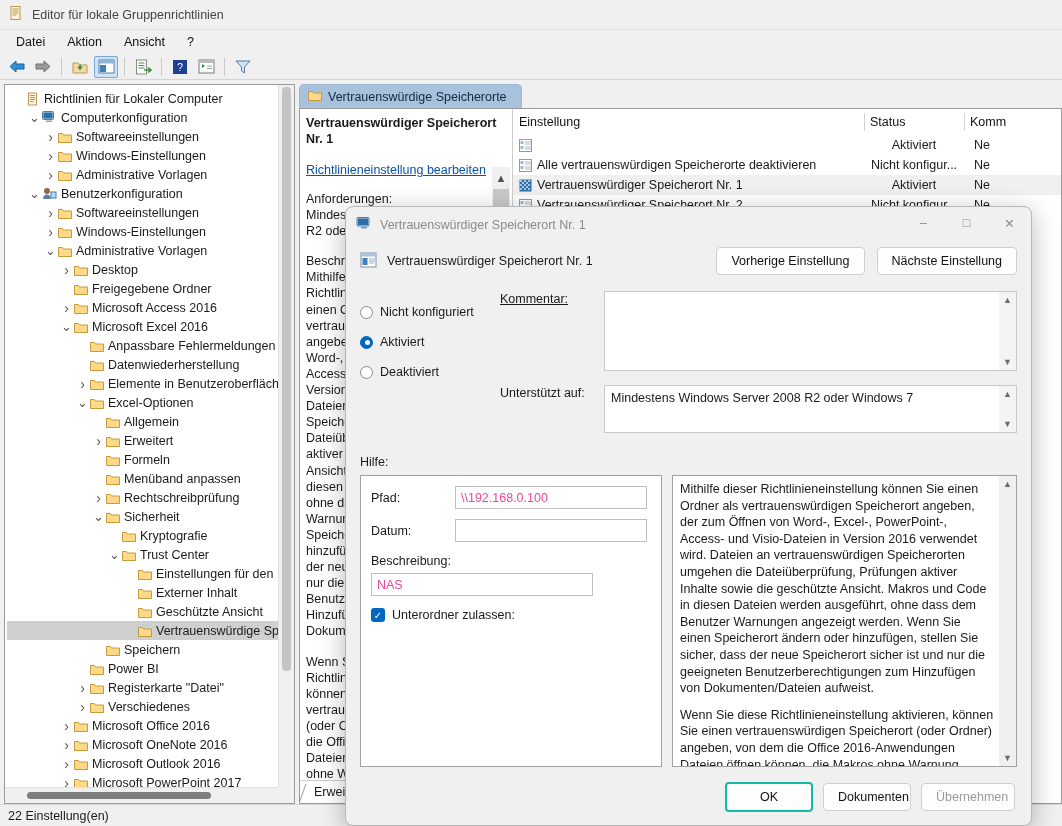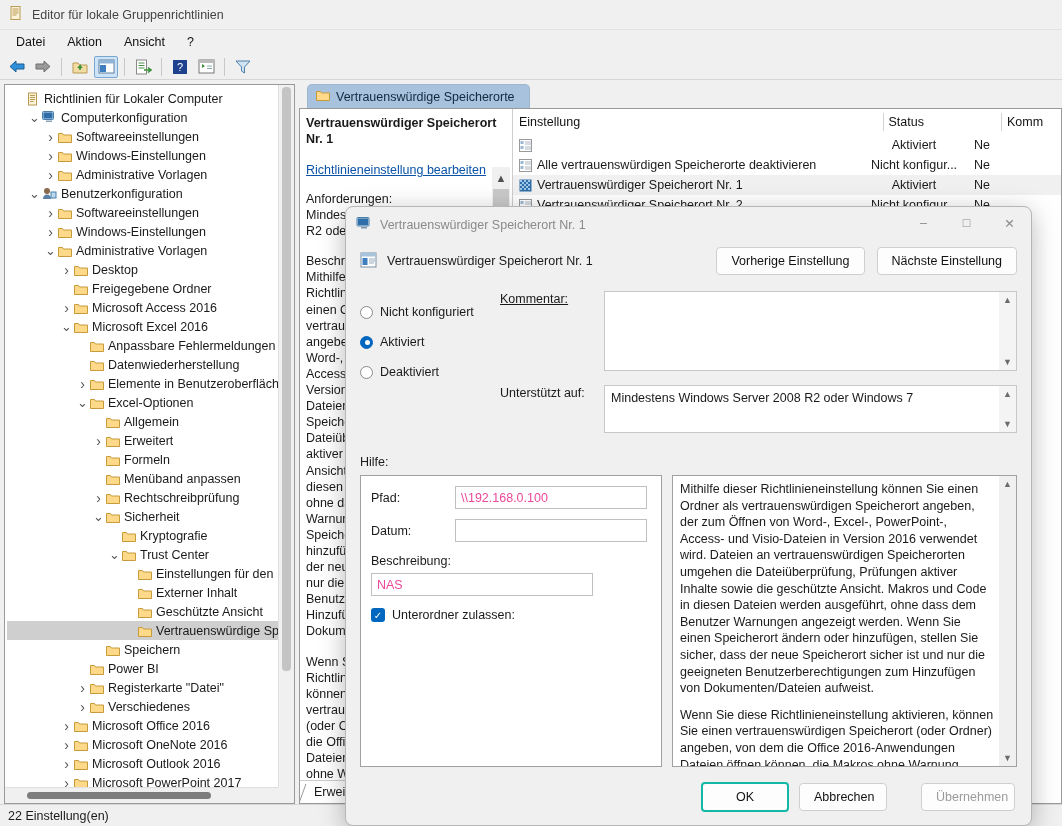--- a/index.html
+++ b/index.html
@@ -51,40 +51,40 @@
   .vsb { position:absolute; top:0; right:0; bottom:16px; width:16px; background:#f0f0f0; border-left:1px solid #e0e0e0;}
   .vsb .thumb { position:absolute; left:3px; right:3px; top:2px; height:584px; background:#c4c4c4; border-radius:4px; }
   .hsb { position:absolute; left:0; right:16px; bottom:0; height:16px; background:#f0f0f0; border-top:1px solid #e0e0e0;}
   .hsb .thumb { position:absolute; top:4px; bottom:4px; left:22px; width:184px; background:#7d7d7d; border-radius:4px; }
   .sbcorner { position:absolute; right:0; bottom:0; width:16px; height:16px; background:#f0f0f0; }
 
   
   .rightpane { flex:1; margin:2px 0 0 4px; display:flex; flex-direction:column; min-width:0; }
   .tabstrip { height:24px; position:relative; }
   .tabhead {
-    position:absolute; left:8px; top:0; height:24px; padding:0 14px 0 8px;
+    position:absolute; left:0; top:0; height:24px; padding:0 14px 0 8px;
     background:#a8c2dd; border:1px solid #9fb6cf; border-bottom:none;
     border-radius:5px 5px 0 0; display:flex; align-items:center; gap:6px;
     font-size:12.5px; color:#12283f;
   }
   .panelbox { flex:1; background:#fff; border:1px solid #9a9a9a; display:flex; min-height:0; position:relative; }
 
   .detailpane { width:213px; border-right:1px solid #cdcdcd; position:relative; overflow:hidden; padding:6px 8px 0 6px; }
   .dp-title { font-weight:bold; font-size:12.5px; line-height:16px; }
   .dp-link { color:#0a53a8; text-decoration:underline; font-size:12.5px; display:block; margin-top:16px; }
   .dp-sec { margin-top:14px; font-size:12.5px; line-height:16.1px; }
   .dp-scroll { position:absolute; right:2px; top:58px; width:18px; bottom:30px; background:#f0f0f0; }
   .dp-scroll .up { height:22px; display:flex; align-items:center; justify-content:center; color:#505050; font-size:11px; }
   .dp-scroll .th { position:absolute; top:22px; left:1px; right:1px; height:46px; background:#c9c9c9; }
   .dp-tabs { position:absolute; left:0; right:0; bottom:0; height:23px; border-top:1px solid #cdcdcd; display:flex; align-items:flex-end;}
   .dp-tab { padding:3px 10px 4px 14px; font-size:12.5px; position:relative; }
   .dp-tab:before{content:""; position:absolute; left:2px; top:2px; width:10px; height:19px; border-left:1px solid #999; transform:skewX(-20deg);}
 
   .listpane { flex:1; min-width:0; position:relative; overflow:hidden; }
-  .lhead { display:flex; height:26px; align-items:center; font-size:12.5px; color:#111;justify-content:space-between; }
+  .lhead { display:flex; height:26px; align-items:center; font-size:12.5px; color:#111; }
   .lhead .hc { padding:0 6px; position:relative; height:26px; display:flex; align-items:center; }
   .lhead .hc:not(:first-child):before{content:""; position:absolute; left:0; top:4px; bottom:4px; width:1px; background:#d2d2d2;}
   .lrow { display:flex; height:20px; align-items:center; font-size:12.5px; white-space:nowrap; }
   .lrow.sel { background:#f0f0f0; }
   .c-set { width:351px; display:flex; align-items:center; gap:5px; padding-left:6px; overflow:hidden; }
   .c-status { width:100px; text-align:center; }
   .c-comment { width:60px; padding-left:10px; }
 
   .statusbar { height:22px; background:#f0f0f0; border-top:1px solid #d6d6d6; display:flex; align-items:center; padding-left:8px; font-size:12.5px; }
 
@@ -929,16 +929,16 @@
         <div class="helpsb">
           <span>▲</span>
           <span>▼</span>
         </div>
       </div>
     </div>
   </div>
 
   <div class="dlg-foot">
     <button class="btn default" style="width:88px;">OK</button>
-    <button class="btn" style="width:88px;">Abbrechen</button>
-    <button class="btn disabled" style="width:94px;margin-left:24px;">Übernehmen</button>
+    <button class="btn" style="width:88px;">Dokumenten</button>
+    <button class="btn disabled" style="width:94px;">Übernehmen</button>
   </div>
 </div>
 
 </body></html>

